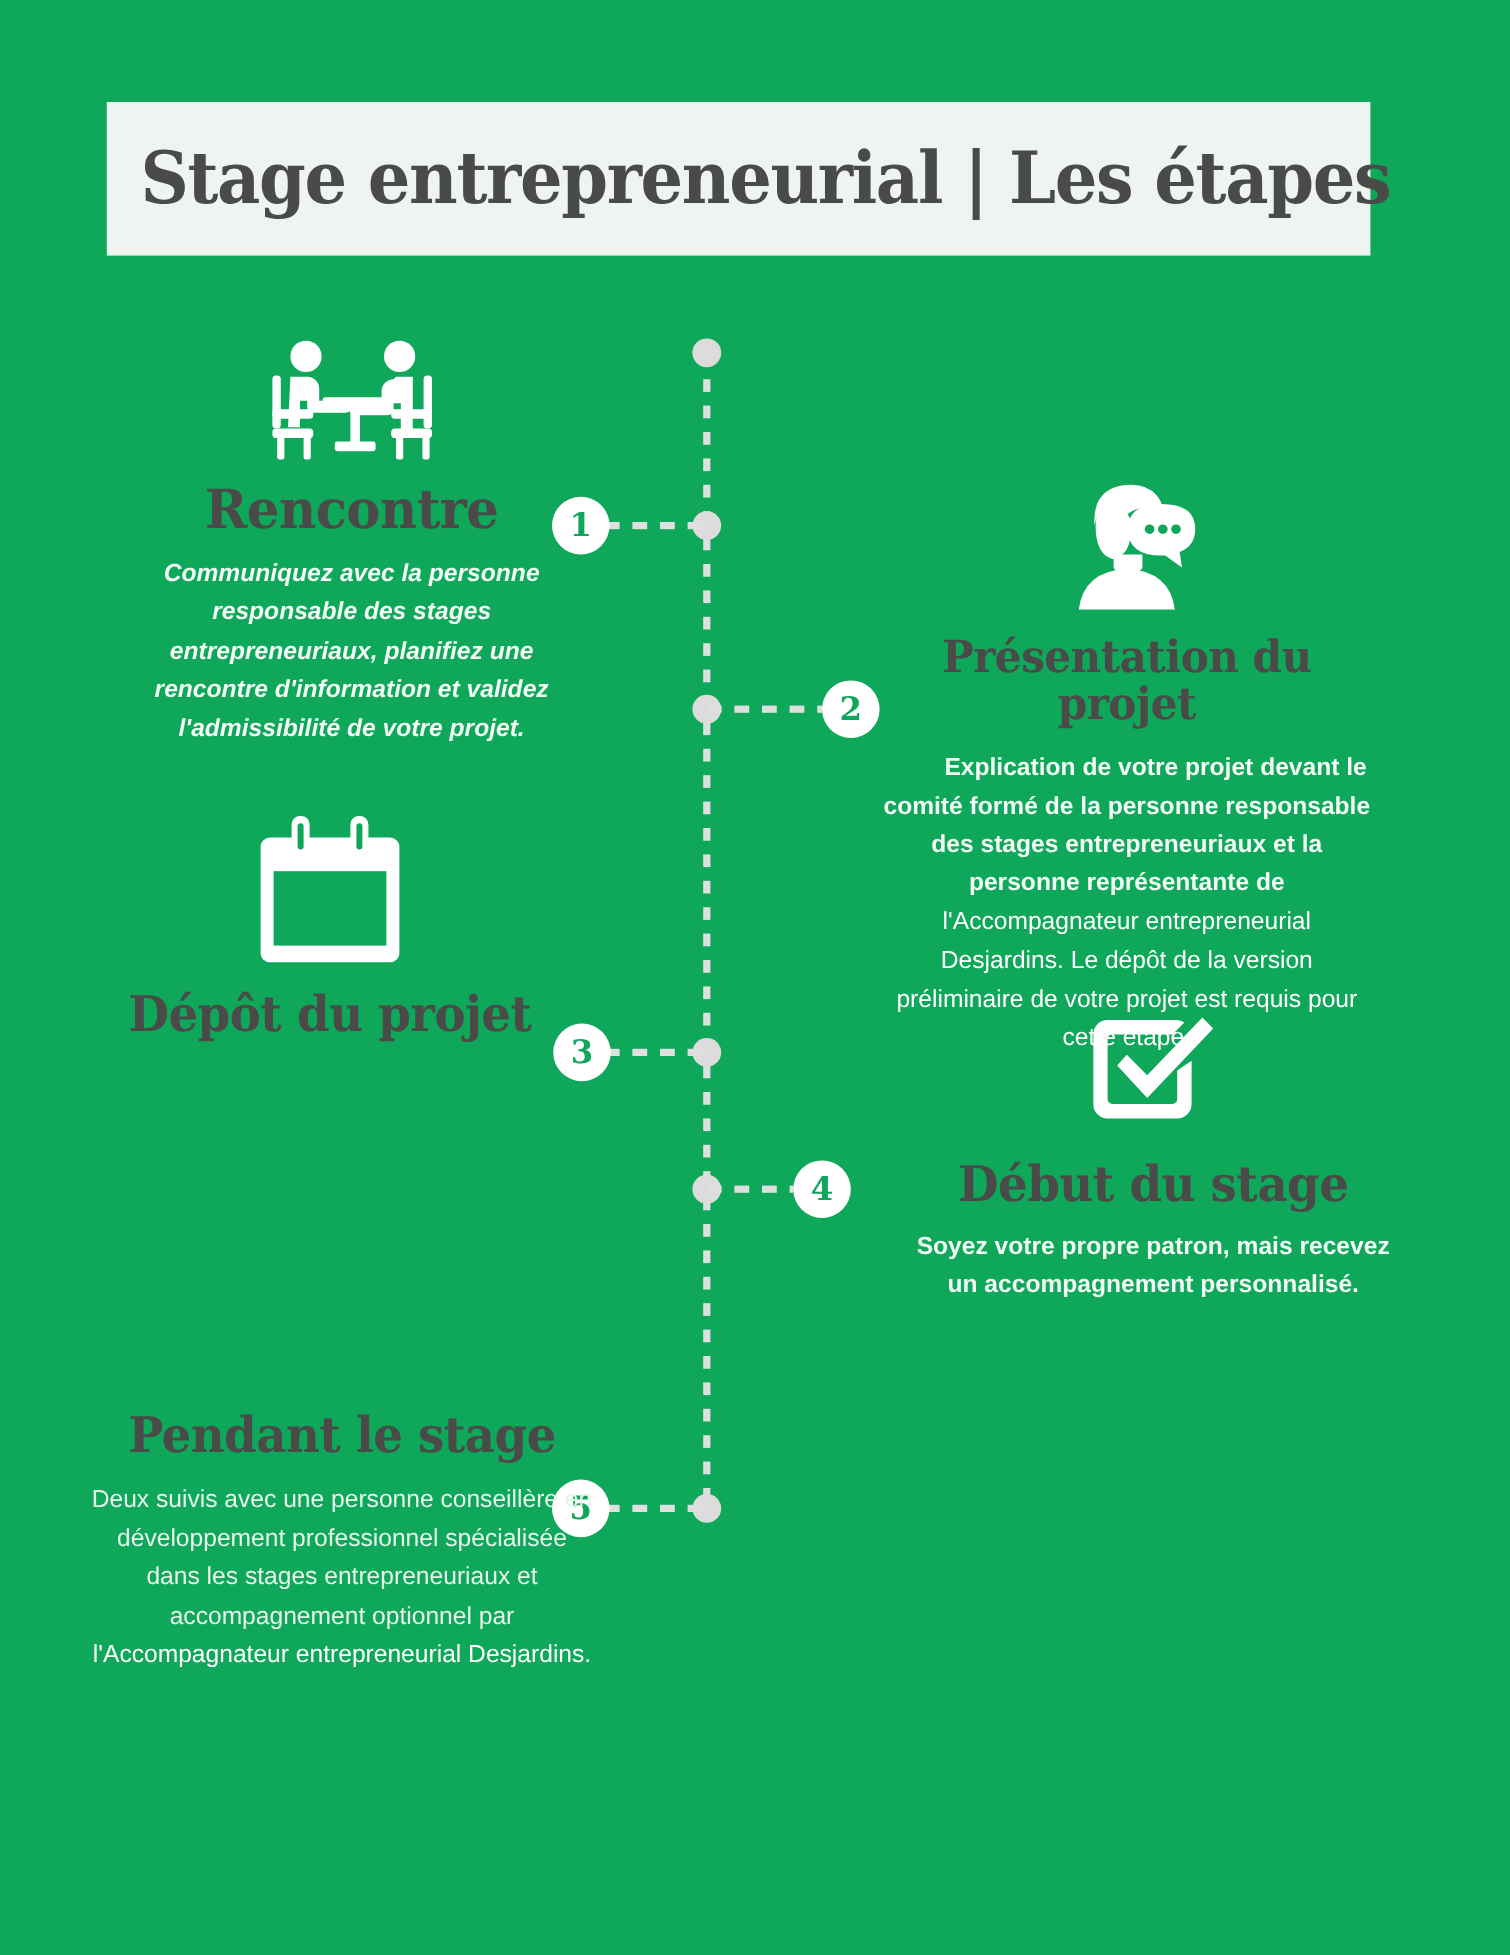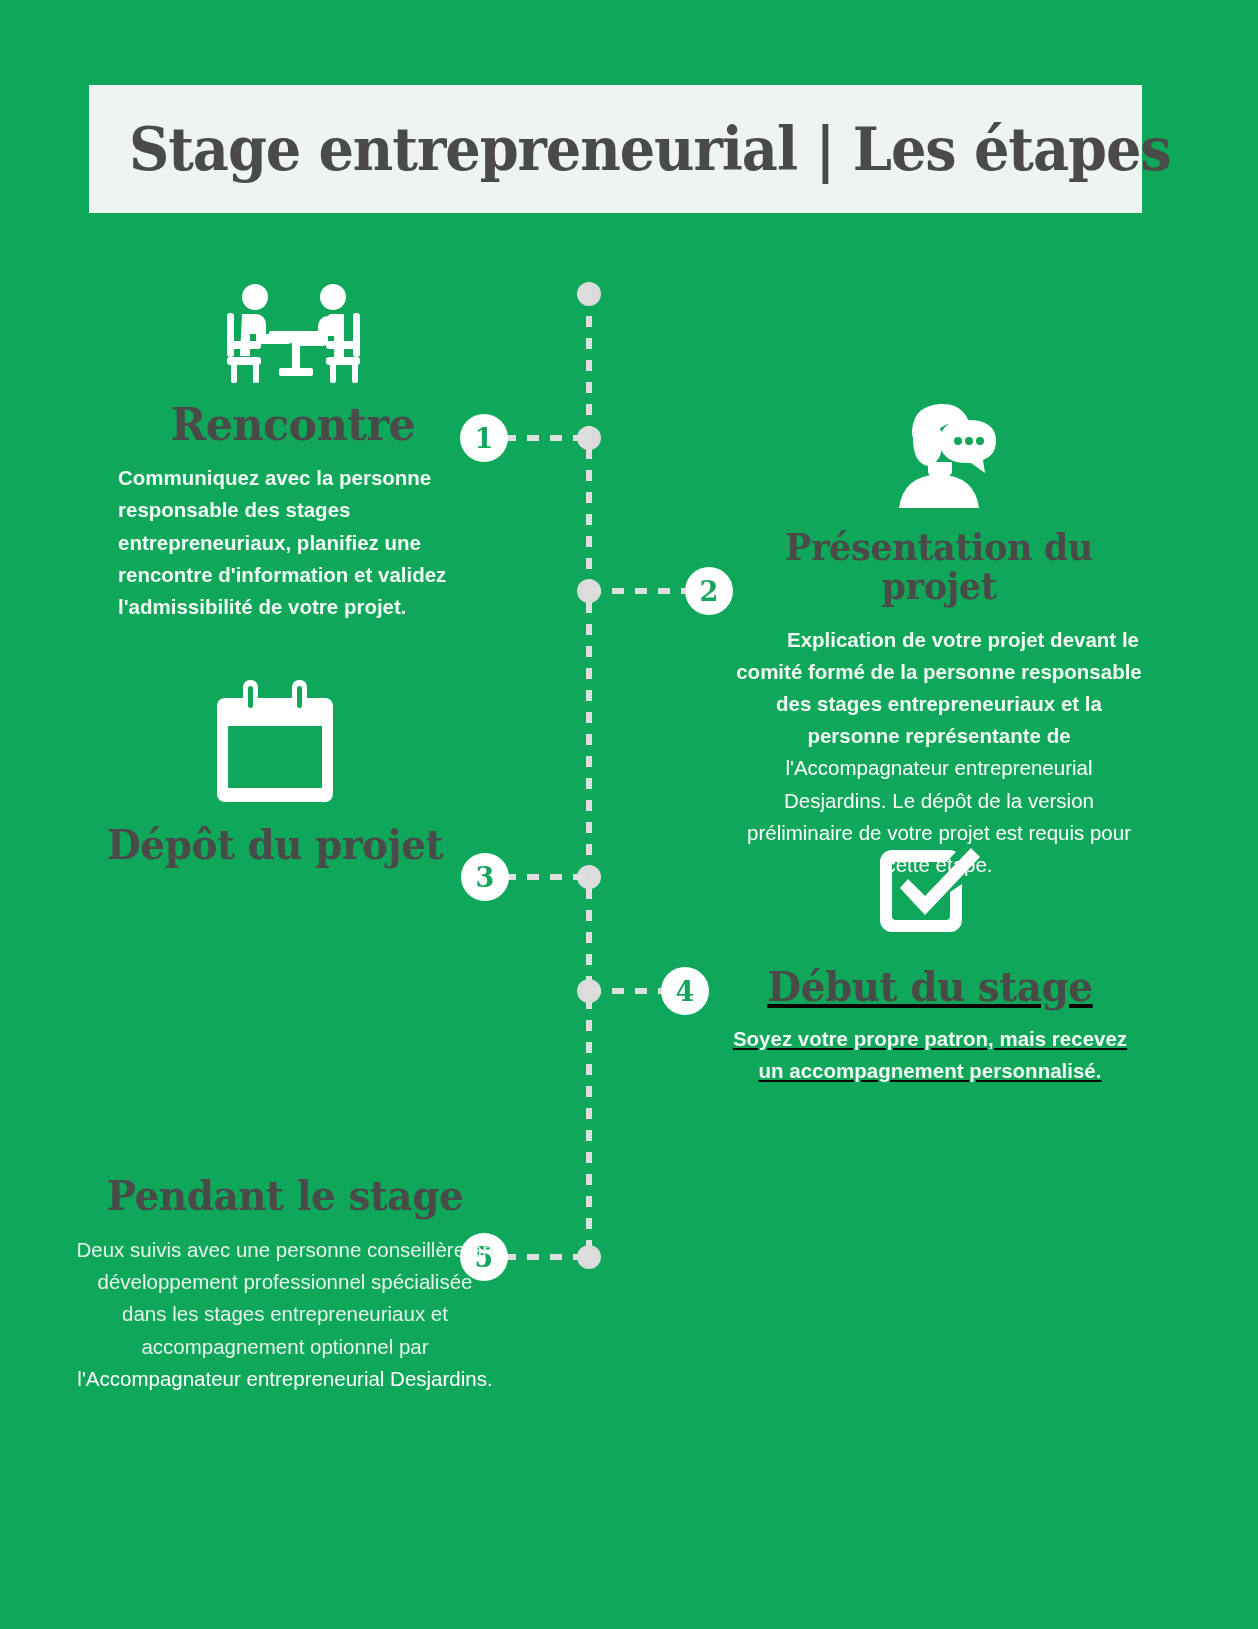--- a/index.html
+++ b/index.html
@@ -19,21 +19,21 @@
   
   .header-band {
     position: absolute;
     left: 89px;
     top: 85px;
     width: 1053px;
     height: 128px;
     background: #EEF5F0;
     display: flex;
     align-items: center;
-    padding-left: 40px;
+    padding-left: 28px;
     box-sizing: border-box;
   }
   .header-title {
     font-family: "DejaVu Serif", "Liberation Serif", serif;
     font-weight: bold;
     font-size: 60px;
     line-height: 1;
     color: #4A4A48;
     letter-spacing: -1.2px;
     white-space: nowrap;
@@ -102,36 +102,36 @@
     line-height: 1.57;
   }
   .step-body.bold { font-weight: bold; color: #F2FBF5; }
   .step-body.light { font-weight: normal; color: #FFFFFF; }
   .light-run { font-weight: normal; color: #FFFFFF; }
 
   
   #step1 { left: 118px; top: 283px; width: 350px; }
   #step1 .step-icon { margin: 0 auto; }
   #step1 .step-title { font-size: 45px; text-align: center; margin-top: 14px; }
-  #step1 .step-body  { margin-top: 14px; text-align: left; }
+  #step1 .step-body  { margin-top: 14px; text-align: center; font-style: italic; }
 
   
   #step2 { left: 733px; top: 394px; width: 412px; }
   #step2 .step-icon { margin: 0 auto; }
   #step2 .step-title { font-size: 37px; text-align: center; margin-top: 16px; }
   #step2 .step-body  { margin-top: 18px; text-align: center; }
 
   
   #step3 { left: 82px; top: 680px; width: 386px; }
   #step3 .step-icon { margin: 0 auto; }
   #step3 .step-title { font-size: 41px; text-align: center; margin-top: 22px; }
   #step3 .step-body  { margin-top: 14px; text-align: center; }
 
   
-  #step4 { left: 730px; top: 840px; width: 400px; text-decoration: underline; }
+  #step4 { left: 761px; top: 840px; width: 400px; }
   #step4 .step-icon { margin: 0 auto; }
   #step4 .step-title { font-size: 41px; text-align: center; margin-top: 26px; }
   #step4 .step-body  { margin-top: 14px; text-align: center; }
 
   
   #step5 { left: 55px; top: 1175px; width: 420px; margin-left: 20px; }
   #step5 .step-title { font-size: 41px; text-align: center; }
   #step5 .step-body  { margin-top: 16px; text-align: center; }
 </style>
 </head>

